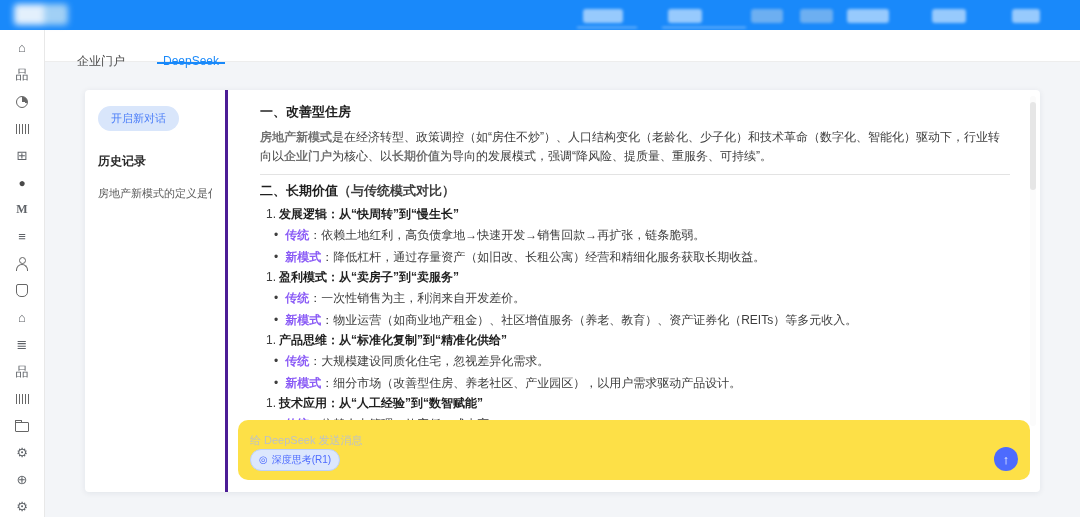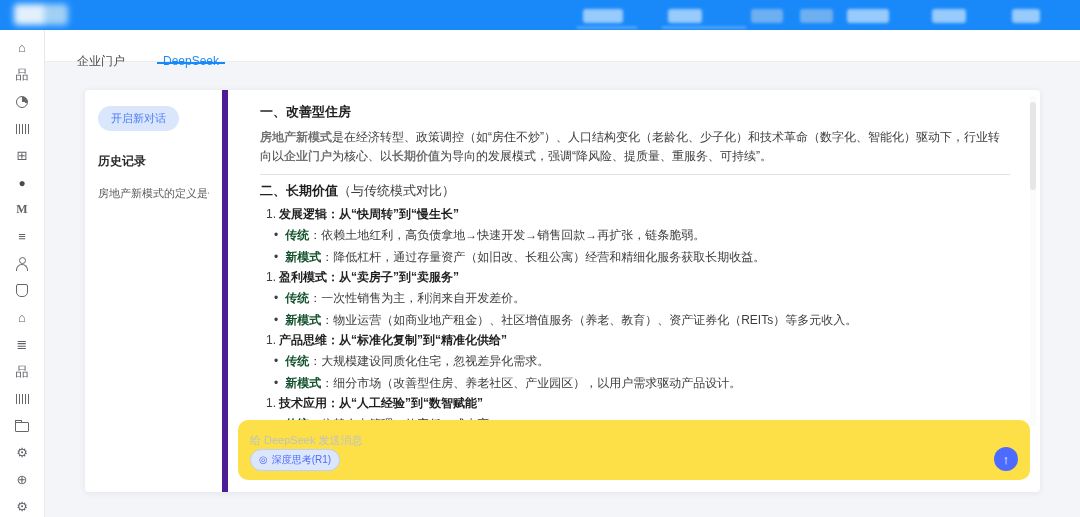--- a/index.html
+++ b/index.html
@@ -38,41 +38,41 @@
   .user::after{content:"";position:absolute;left:1px;top:7px;width:10px;height:6px;border:1px solid #666;border-bottom:none;border-radius:6px 6px 0 0;}
   .shield{width:10px;height:11px;border:1px solid #666;border-radius:2px 2px 5px 5px;}
   .folder{position:relative;width:12px;height:8px;border:1px solid #666;border-radius:1px;margin-top:3px;}
   .folder::before{content:"";position:absolute;top:-3px;left:-1px;width:5px;height:2px;border:1px solid #666;border-bottom:none;border-radius:1px 1px 0 0;}
   .dark-dot{font-size:12px;color:#4a4a4a;}
   
   .main{position:absolute;left:45px;top:62px;width:1035px;height:455px;background:#f3f5f8;}
   .card{position:absolute;left:40px;top:28px;width:955px;height:402px;background:#fff;
     border-radius:4px;box-shadow:0 1px 6px rgba(15,35,64,.08);display:flex;overflow:hidden;}
   
-  .panel{width:143px;flex:none;border-right:6px solid #4c1d95;padding:16px 13px;box-sizing:border-box;}
+  .panel{width:143px;flex:none;border-right:3px solid #4c1d95;padding:16px 13px;box-sizing:border-box;}
   .new-chat{display:inline-block;background:#d9e6fb;color:#4a7df8;font-size:11px;
     padding:5px 13px;border-radius:14px;cursor:pointer;white-space:nowrap;}
   .hist-title{margin-top:22px;font-size:12px;font-weight:700;color:#2b2b2b;}
   .hist-item{margin-top:16px;font-size:11px;color:#5a5a5a;cursor:pointer;white-space:nowrap;overflow:hidden;}
   
   .content{flex:1;position:relative;padding:14px 30px 0 32px;box-sizing:border-box;overflow:hidden;}
   .scroll-track{position:absolute;right:4px;top:6px;width:6px;height:330px;background:#fbfbfb;border-radius:3px;}
   .scroll-thumb{position:absolute;right:4px;top:12px;width:6px;height:88px;background:#e6e6e6;border-radius:3px;cursor:pointer;}
   .sec{font-size:13px;font-weight:700;color:#1f1f1f;line-height:16px;margin:0 0 8px;}
-  .sec .sub{font-weight:400;color:#3d3d3d;}
+  .sec .sub{font-weight:700;color:#3d3d3d;}
   .para{font-size:12px;color:#3d3d3d;line-height:19px;margin:4px 0 4px;}
   .para b{color:#737373;}
   .hr{height:1px;background:#e3e3e3;margin:8px 0 8px;}
   .oli{font-size:12px;color:#1f1f1f;line-height:15px;margin:6px 0 0;padding-left:6px;}
   .oli .num{font-weight:400;color:#3d3d3d;margin-right:3px;}
   .ulgroup{margin:6px 0 6px;}
   .uli{font-size:12px;color:#3d3d3d;line-height:14px;margin-top:8px;padding-left:14px;}
   .uli:first-child{margin-top:6px;}
   .uli .dot{margin-right:7px;color:#3d3d3d;}
-  .uli b{color:#14532d;}
+  .uli b{color:#8b5cf6;}
   
   .composer{position:absolute;left:10px;right:10px;bottom:12px;height:60px;background:#fde047;
     border-radius:10px;padding:10px 12px;box-sizing:border-box;}
   .composer-input{border:none;background:transparent;font-size:11px;color:#6b7075;width:75%;outline:none;padding:0;}
   .composer-input::placeholder{color:#bcc1c7;}
   .deep-think{position:absolute;left:12px;bottom:9px;display:inline-flex;align-items:center;gap:4px;
     background:#dce7fd;border:1px solid #bcd0fa;color:#4d6bfe;font-size:10px;
     padding:3px 8px;border-radius:11px;cursor:pointer;}
   .deep-think .dt-icon{font-size:10px;line-height:10px;}
   .send-btn{position:absolute;right:12px;bottom:9px;width:24px;height:24px;border-radius:50%;

